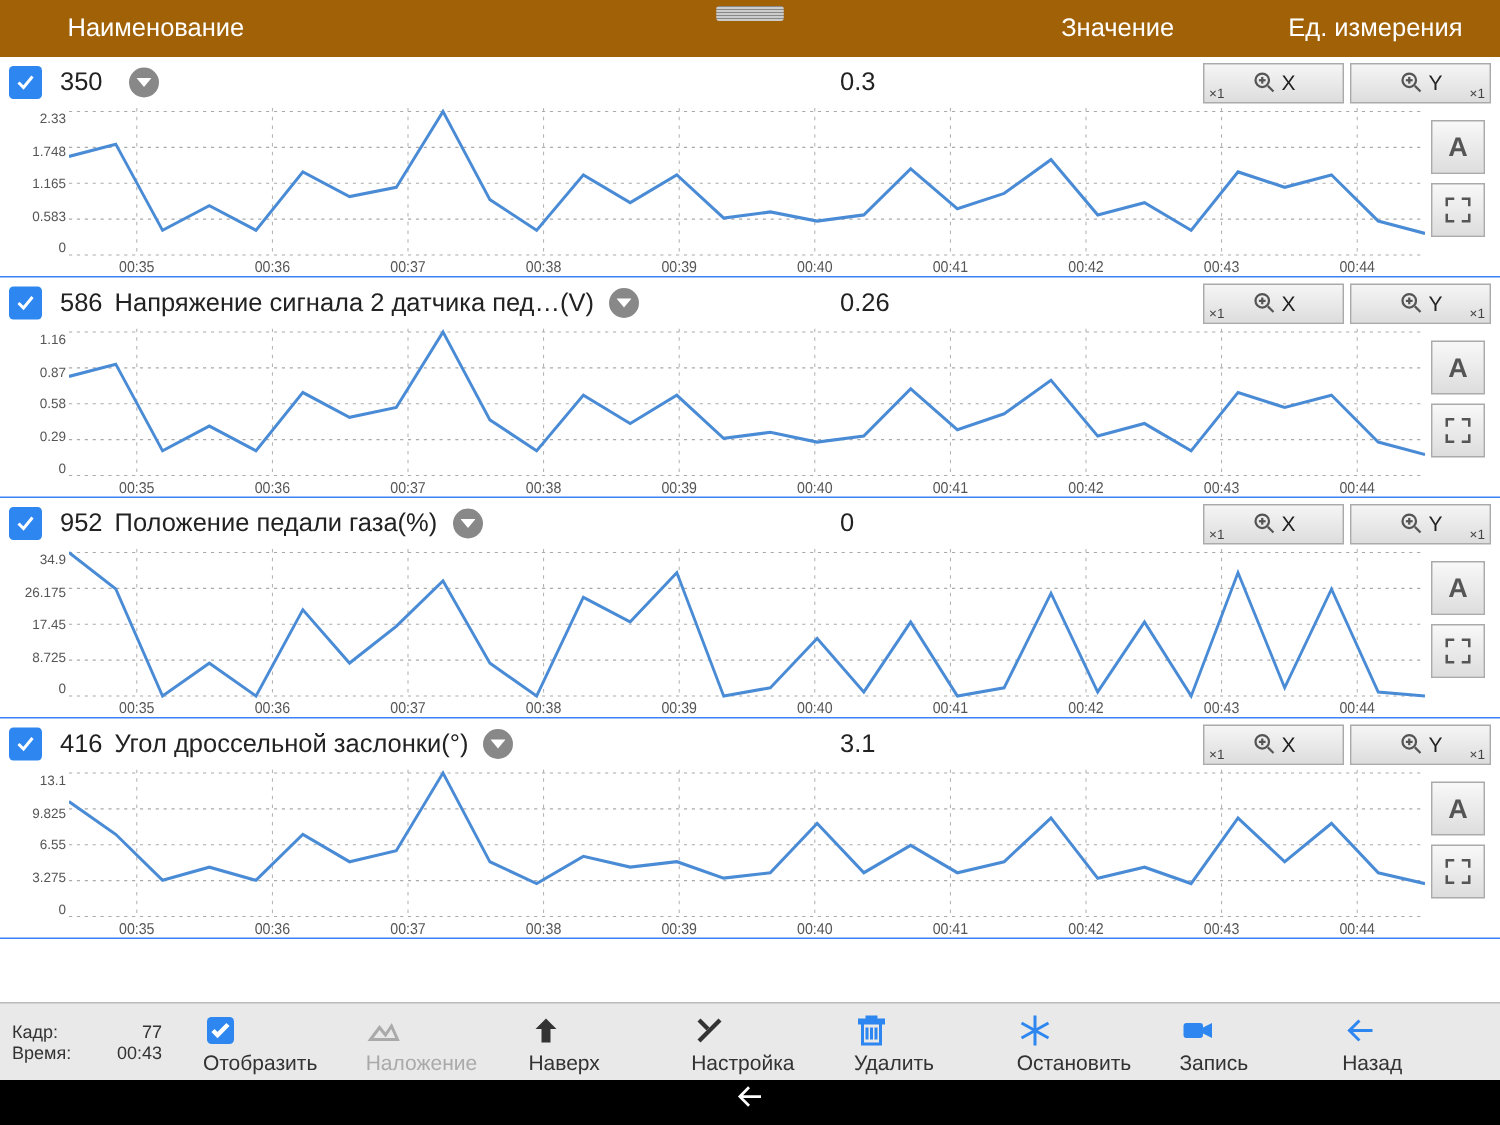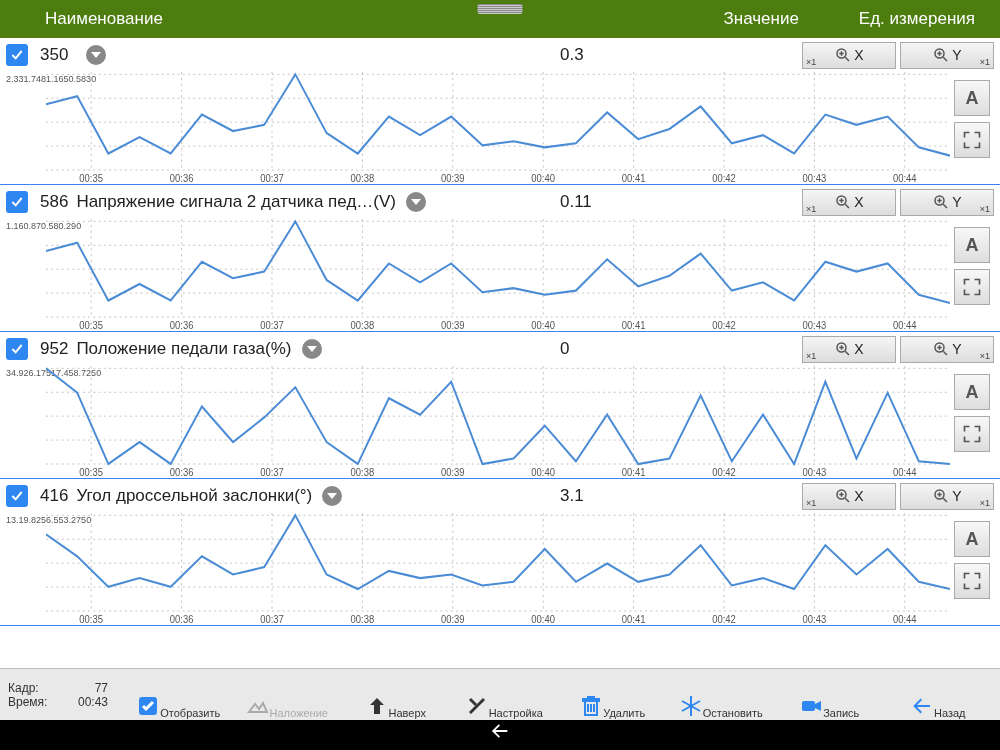--- a/index.html
+++ b/index.html
@@ -1,45 +1,45 @@
 <!DOCTYPE html>
 <html><head>
 <meta charset="utf-8">
 <style>
 * { margin: 0; padding: 0; box-sizing: border-box; font-family: Arial, sans-serif; }
 body { width: 1000px; height: 750px; overflow: hidden; background: #fff; display: flex; flex-direction: column; }
-.top-header { background: #4d7c0f; height: 38px; display: flex; align-items: center; color: #fff; font-size: 17px; position: relative; }
+.top-header { background: #a16207; height: 38px; display: flex; align-items: center; color: #fff; font-size: 17px; position: relative; }
 .grip { position: absolute; left: 50%; top: 4px; transform: translateX(-50%); width: 45px; height: 10px; background: repeating-linear-gradient(to bottom, #888, #888 1px, #ccc 1px, #ccc 2px); border-radius: 2px; }
 .hdr-name { margin-left: 45px; }
-.hdr-val { margin-left: auto; margin-right: 60px; }
+.hdr-val { margin-left: auto; margin-right: 76px; }
 .hdr-unit { margin-right: 25px; }
 .charts-area { flex: 1; overflow: hidden; background: #fff; }
 .chart-block { border-bottom: 1px solid #3b82f6; }
 .row-hdr { display: flex; align-items: center; height: 34px; padding: 0 6px; font-size: 17px; color: #222; position: relative; }
 .checkbox { width: 22px; height: 22px; background: #2e87f0; border-radius: 3px; display: flex; align-items: center; justify-content: center; margin-right: 12px; }
 .checkbox svg { width: 16px; height: 16px; fill: none; stroke: #fff; stroke-width: 3; }
 .rid { margin-right: 8px; }
 .rtitle { }
 .dd-icon { width: 20px; height: 20px; border-radius: 50%; background: #888; display: flex; align-items: center; justify-content: center; margin-left: 10px; }
 .dd-icon svg { width: 10px; height: 10px; fill: #fff; }
 .rval { position: absolute; left: 560px; }
 .zoom-btns { margin-left: auto; display: flex; gap: 4px; }
 .zbtn { width: 94px; height: 27px; border: 1px solid #aaa; background: linear-gradient(#f5f5f5, #ddd); display: flex; align-items: center; justify-content: center; font-size: 14px; position: relative; }
 .ztiny { position: absolute; bottom: 1px; font-size: 9px; color: #444; }
 .ztiny.left { left: 3px; } .ztiny.right { right: 3px; }
 .plot-wrap { display: flex; height: 112px; padding-left: 6px; padding-right: 8px; }
-.y-labels { width: 40px; display: flex; flex-direction: row; justify-content: space-between; text-align: right; font-size: 9px; color: #555; padding: 2px 2px 14px 0; }
+.y-labels { width: 40px; display: flex; flex-direction: column; justify-content: space-between; text-align: right; font-size: 9px; color: #555; padding: 2px 2px 14px 0; }
 .plot { flex: 1; position: relative; }
 .plot svg { position: absolute; left: 0; top: 0; width: 100%; height: 100%; }
 .side-btns { width: 42px; display: flex; flex-direction: column; gap: 6px; padding-top: 8px; padding-left: 4px; }
 .sbtn { width: 36px; height: 36px; border: 1px solid #aaa; background: linear-gradient(#f8f8f8, #ddd); display: flex; align-items: center; justify-content: center; font-size: 18px; font-weight: bold; color: #555; }
 .footer1 { height: 52px; background: #e9e9e9; border-top: 1px solid #bbb; display: flex; align-items: center; padding: 0 8px; gap: 16px; }
 .f1-left { font-size: 12px; color: #333; width: 100px; }
 .f1-left div { display: flex; justify-content: space-between; }
-.fbtn { display: flex; flex-direction: row; align-items: flex-end; justify-content: center; width: 86px; height: 48px; font-size: 11px; color: #333; }
+.fbtn { display: flex; flex-direction: column; align-items: flex-start; justify-content: center; width: 86px; height: 48px; font-size: 14px; color: #333; }
 .fbtn.dis { color: #aaa; }
 .fbtn .ic { height: 26px; display: flex; align-items: center; justify-content: center; }
 .fbtn svg { width: 24px; height: 24px; }
 .sysbar { height: 30px; background: #000; display: flex; align-items: center; padding: 0 12px; gap: 28px; color: #fff; font-size: 13px; flex-direction: column; }
 .sysbar svg { width: 22px; height: 22px; fill: #fff; }
 .sys-right { margin-left: auto; display: flex; align-items: center; gap: 0; font-size: 12px; }
 .sys-right svg { width: 14px; height: 14px; }
 </style>
 </head>
 <body>
@@ -144,21 +144,21 @@
             <path d="M5 12l5 5 9-11"></path>
           </svg>
         </div>
       <span class="rid">586</span>
       <span class="rtitle">Напряжение сигнала 2 датчика пед…(V)</span>
       <div class="dd-icon">
           <svg viewBox="0 0 10 10">
             <path d="M0 2h10L5 8z"></path>
           </svg>
         </div>
-      <span class="rval">0.11</span>
+      <span class="rval">0.26</span>
       <div class="zoom-btns">
         <div class="zbtn">
             <span class="ztiny left">×1</span>
             <svg width="18" height="18" viewBox="0 0 24 24">
               <circle cx="10" cy="10" r="6" fill="none" stroke="#555" stroke-width="2"></circle>
               <line x1="15" y1="15" x2="20" y2="20" stroke="#555" stroke-width="2"></line>
               <line x1="7" y1="10" x2="13" y2="10" stroke="#555" stroke-width="2"></line>
               <line x1="10" y1="7" x2="10" y2="13" stroke="#555" stroke-width="2"></line>
             </svg>
             <span style="margin-left:2px">X</span>

